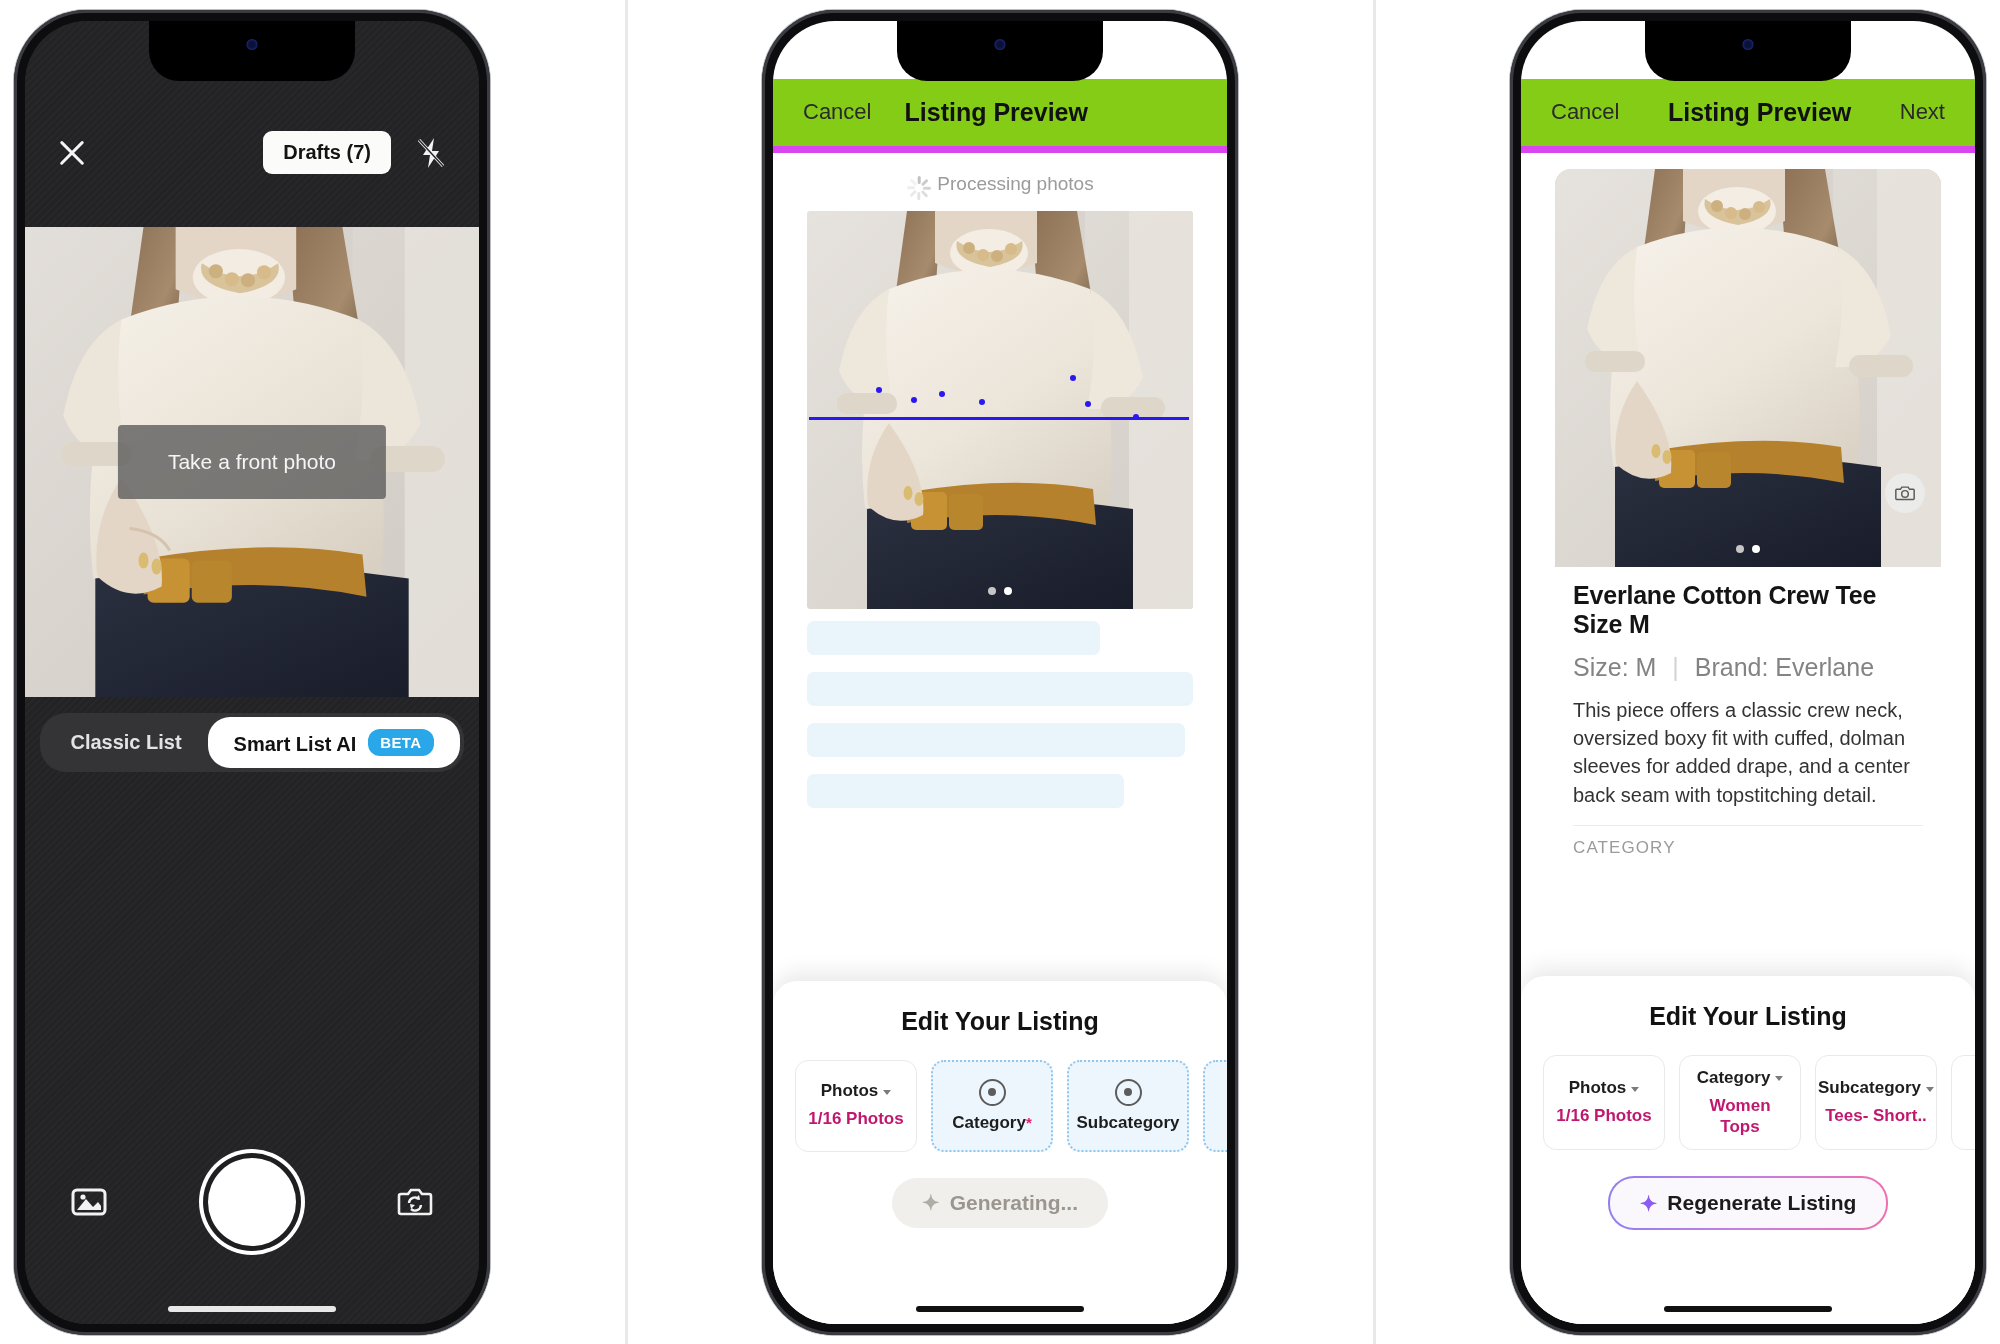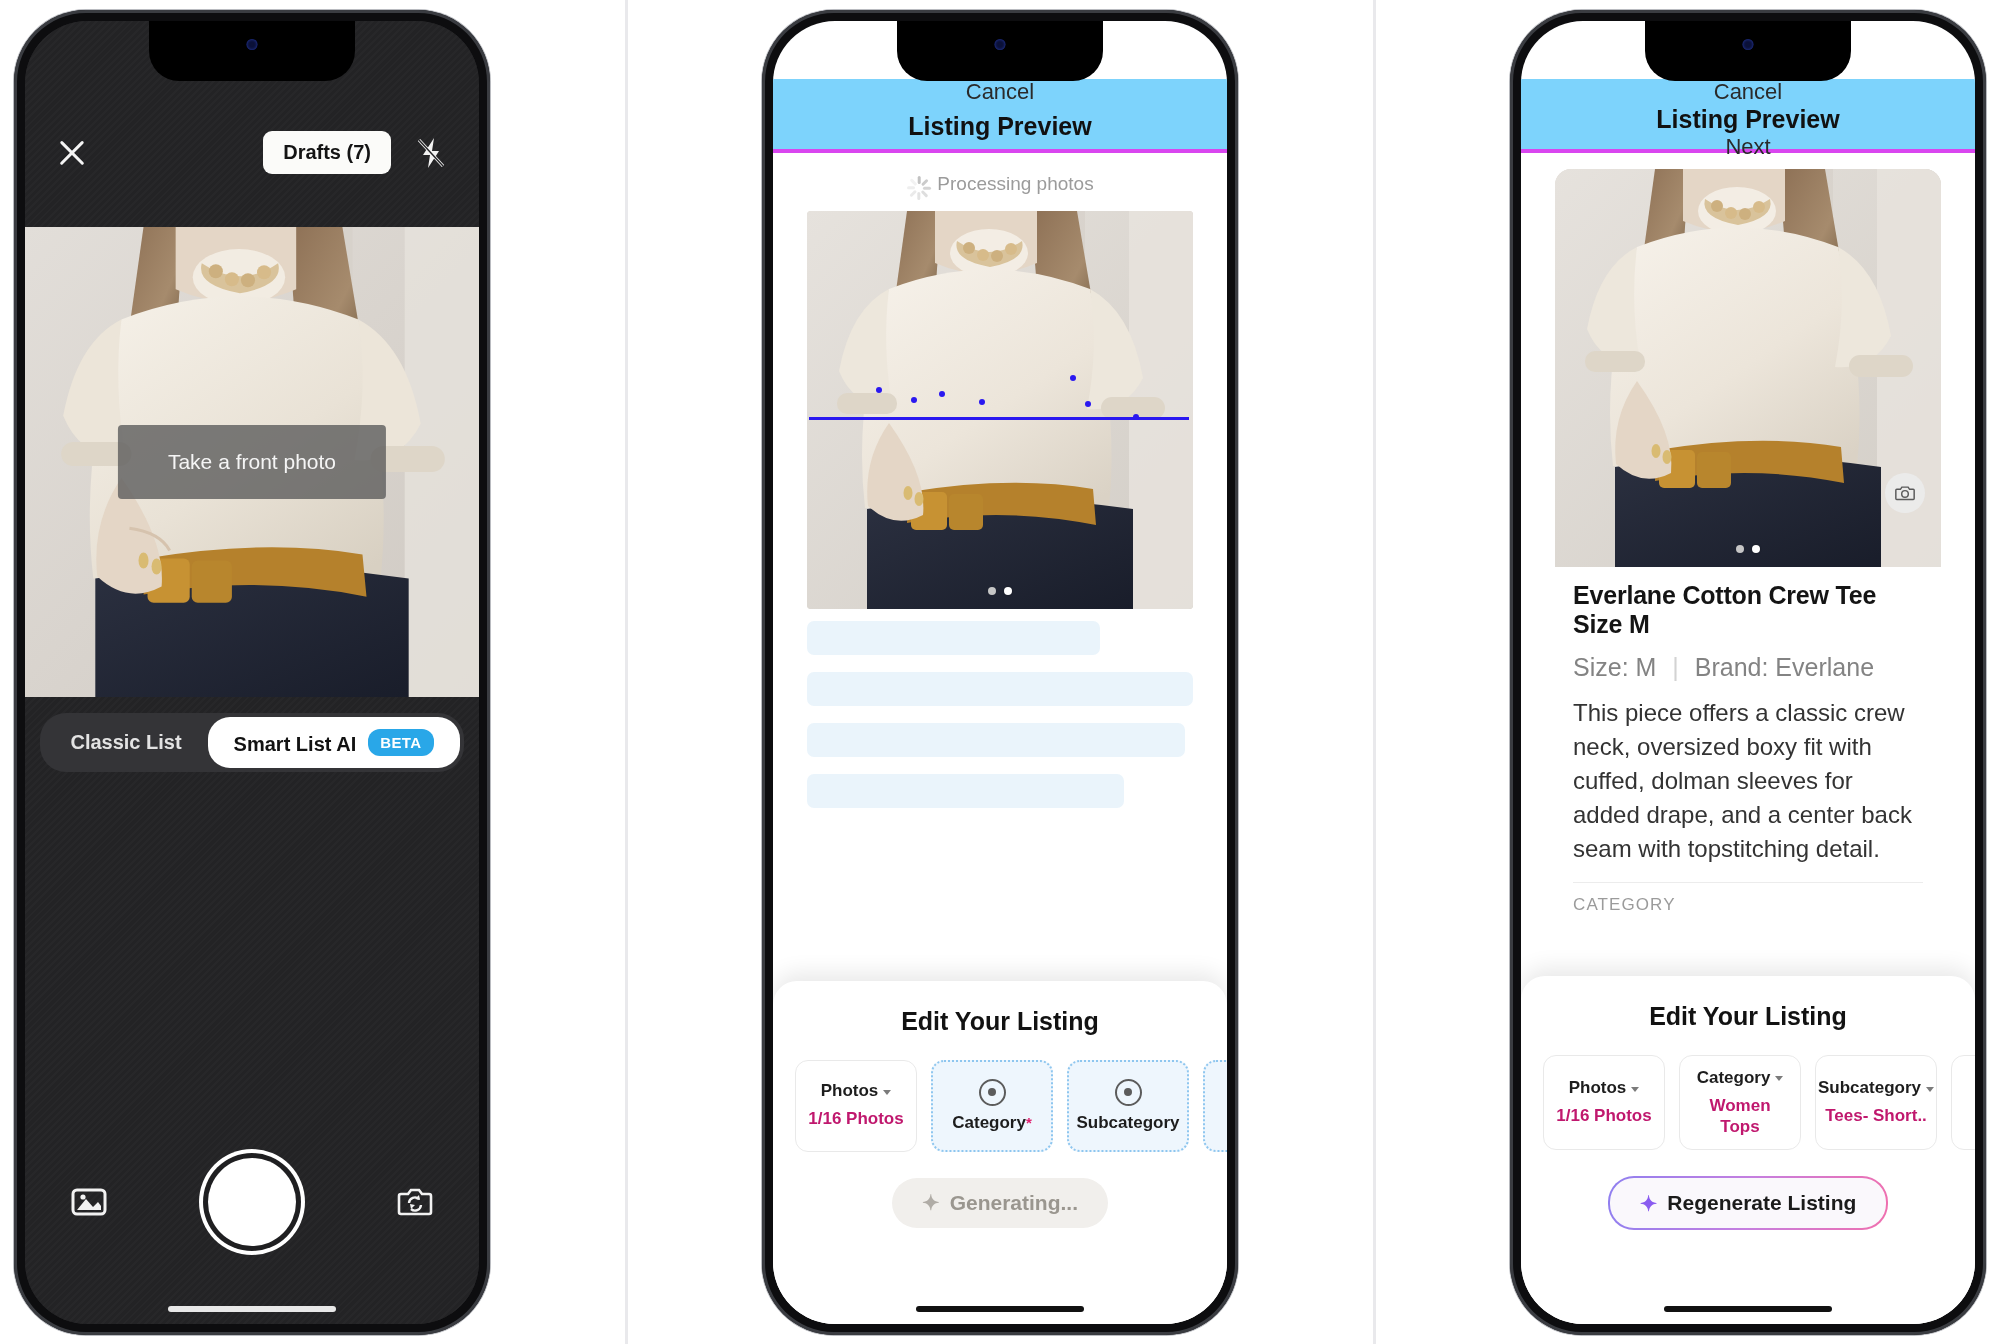--- a/index.html
+++ b/index.html
@@ -167,22 +167,22 @@
     background: #fff; box-shadow: 0 0 0 5px #1f1f21, 0 0 0 9px #fff;
   }
   .ctl-icon { width: 40px; height: 40px; }
   .ctl-icon svg { width: 100%; height: 100%; display: block; }
 
   
   .light-screen { background: #fff; height: 100%; position: relative; }
   .navbar {
     position: absolute; top: 58px; left: 0; right: 0; height: 74px;
     display: flex; align-items: center; justify-content: space-between;
-    padding: 0 30px; border-bottom: 4px solid #d946ef;
-    z-index: 30; background: #7dd3fc; flex-direction: column;
+    padding: 0 30px; border-bottom: 7px solid #d946ef;
+    z-index: 30; background: #84cc16;
   }
   .nav-btn { font-size: 22px; color: #2a2a2a; }
   .nav-title { font-size: 25px; font-weight: bold; color: #111; }
   .nav-spacer { width: 76px; }
 
   .proc-row {
     position: absolute; top: 140px; left: 0; right: 0;
     display: flex; align-items: center; justify-content: center;
     gap: 5px; height: 46px;
   }
@@ -235,21 +235,21 @@
   .sk-row.w4 { width: 82%; }
 
   
   .detail {
     position: absolute; top: 548px; left: 34px; right: 34px;
     padding: 12px 18px 0 18px;
   }
   .prod-title { font-size: 25px; font-weight: bold; color: #141414; letter-spacing: -.2px; }
   .prod-meta { font-size: 25px; color: #838383; margin-top: 14px; }
   .prod-meta .sep { color: #d3d3d3; margin: 0 9px; }
-  .prod-desc { font-size: 24px; color: #333; line-height: 1.42; margin-top: 14px; }
+  .prod-desc { font-size: 20px; color: #333; line-height: 1.42; margin-top: 14px; }
   .detail-rule { height: 1px; background: #ececec; margin: 16px 0 12px 0; }
   .section-label { font-size: 17px; color: #9b9b9b; letter-spacing: 1.1px; }
 
   
   .sheet {
     position: absolute; left: 0; right: 0; bottom: 0;
     background: #fff; border-radius: 24px 24px 0 0;
     box-shadow: 0 -8px 22px rgba(0,0,0,.09);
     padding: 26px 0 56px 0; z-index: 32;
   }

